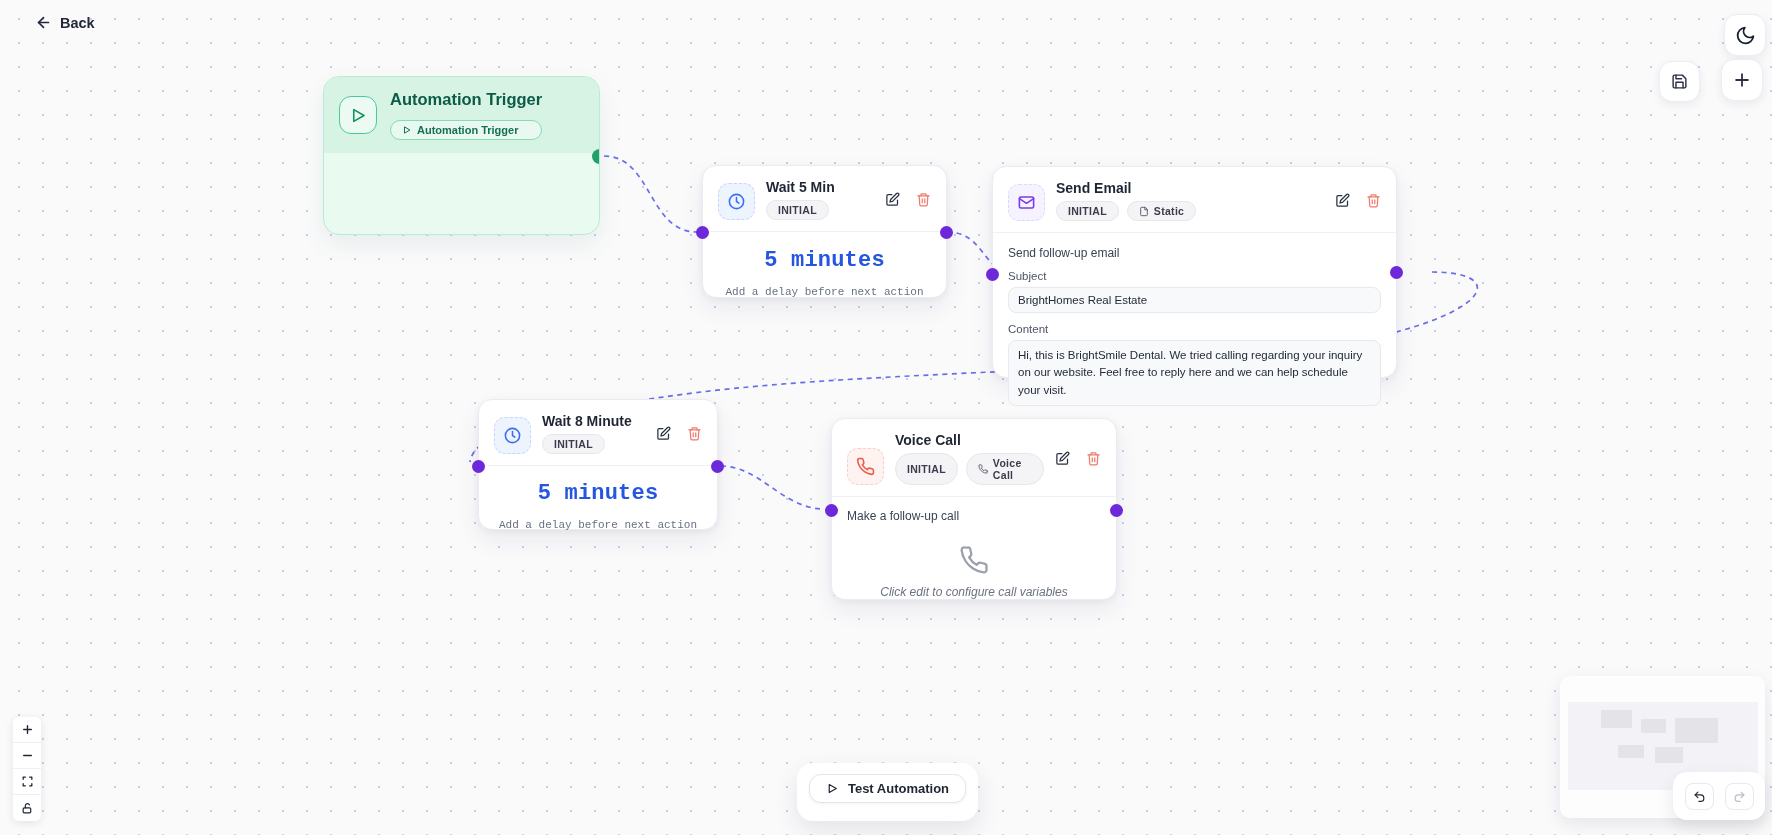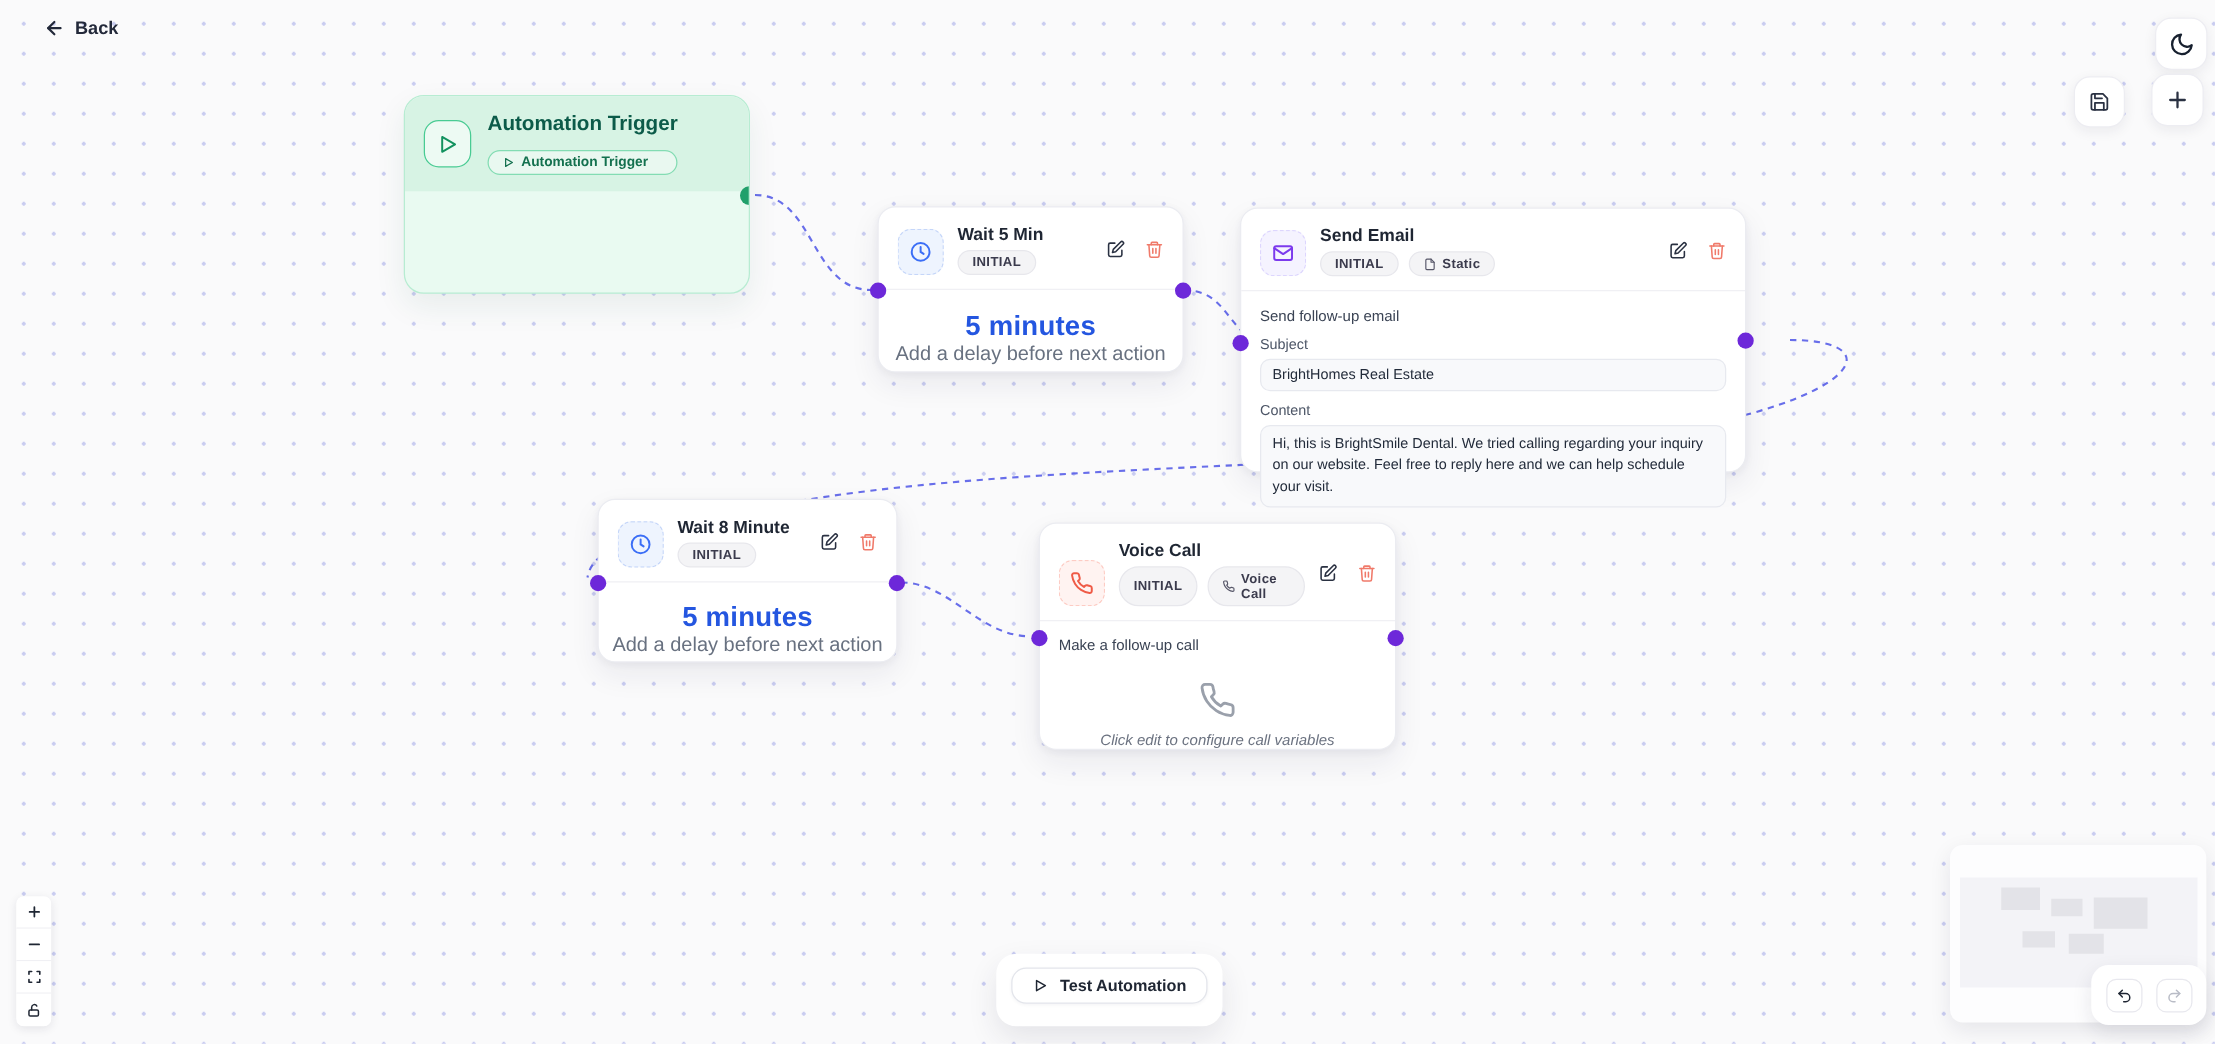--- a/index.html
+++ b/index.html
@@ -29,23 +29,23 @@
   .node-title { font-size:14px; font-weight:700; color:#1f2633; line-height:1.15; }
   .badge-row { display:flex; gap:8px; }
   .badge { display:inline-flex; align-items:center; gap:5px; padding:3px 11px; background:#f4f4f6;
            border:1px solid #e7e7ec; border-radius:999px; font-size:10.5px; font-weight:700; color:#3b3b4d; letter-spacing:.3px; }
   .badge .b-icon { display:flex; color:#565668; }
   .hdr-actions { margin-left:auto; display:flex; gap:16px; align-items:center; align-self:center; }
   .icon-btn { background:none; border:none; padding:0; cursor:pointer; display:flex; align-items:center; justify-content:center; }
   .divider { border-top:1px solid #f0f0f4; }
 
   
-  .wait-body { text-align:center; padding:16px 2px 17px; }
+  .wait-body { text-align:center; padding:16px 2px 17px;font-family:Liberation Mono, monospace; }
   .duration { font-size:22px; font-weight:700; color:#2456e0; letter-spacing:.2px; }
-  .delay-note { margin-top:1px; font-size:16px; color:#687180; }
+  .delay-note { margin-top:13px; font-size:11px; color:#687180; }
 
   
   .email-body { padding:9px 15px 15px; }
   .email-desc { font-size:12px; color:#3a4354; margin:4px 0 0; }
   .field-label { font-size:11.5px; color:#4c5566; margin:10px 0 5px; }
   .text-input { width:100%; background:#f8f9fb; border:1px solid #e7e9ef; border-radius:8px;
                 padding:6px 9px; font-size:11.5px; color:#222b3a; font-family:"Liberation Sans",sans-serif; }
   .textarea { line-height:1.5; min-height:38px; }
 
   

